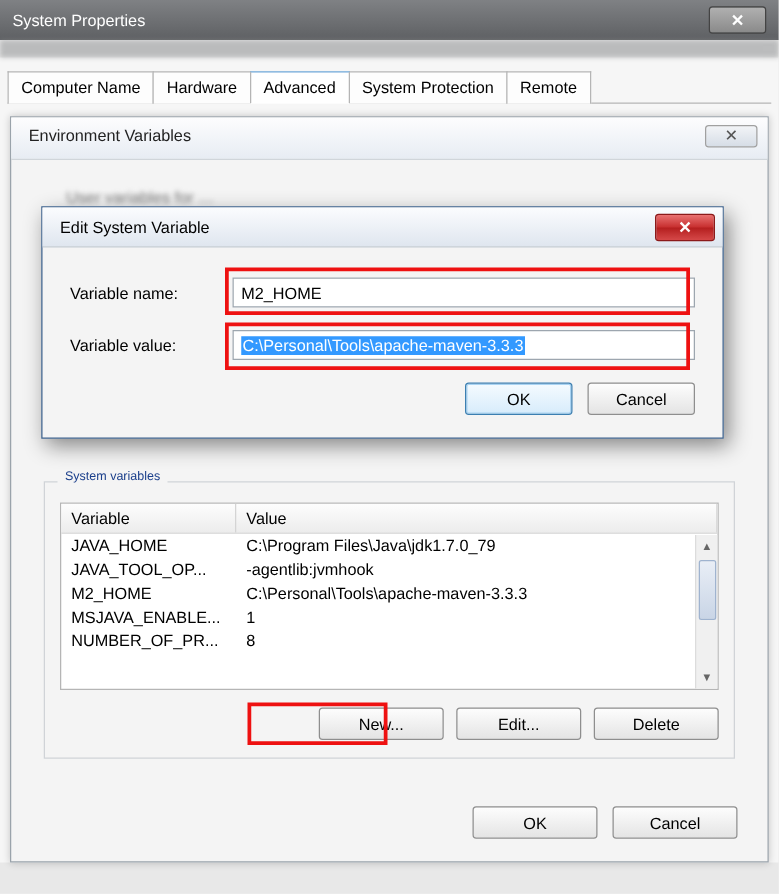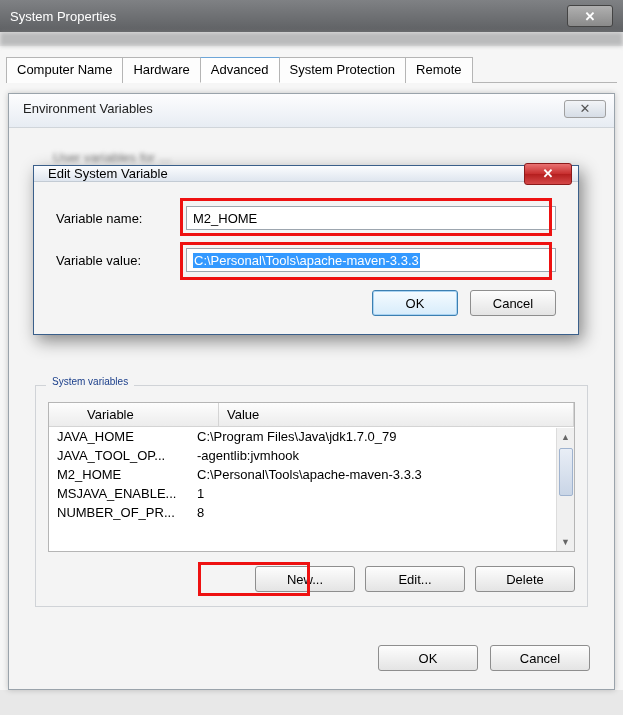--- a/index.html
+++ b/index.html
@@ -55,21 +55,21 @@
     position:absolute; top:-10px; left:10px; background:#f4f4f4; padding:0 6px;
     color:#1b3f8b; font-size:10px;
   }
 
   .listview {
     background:#fff; border:1px solid #b5b5b5; height:150px; overflow:hidden;
     position:relative;
   }
   .listview .hdr { display:flex; border-bottom:1px solid #d4d4d4; background:linear-gradient(#fdfdfd,#ececec); }
   .listview .hdr div { padding:4px 8px; border-right:1px solid #d4d4d4; }
-  .listview .hdr .c1 { width:140px;margin-left:30px; }
+  .listview .hdr .c1 { width:140px; }
   .listview .hdr .c2 { flex:1; }
   .listview .rows { }
   .listview .row { display:flex; }
   .listview .row div { padding:2px 8px; white-space:nowrap; overflow:hidden; text-overflow:ellipsis; }
   .listview .row .c1 { width:140px; }
   .listview .row .c2 { flex:1; }
   .scrollbar {
     position:absolute; right:0; top:25px; bottom:0; width:18px;
     background:#f0f0f0; border-left:1px solid #dcdcdc;
     display:flex; flex-direction:column; align-items:center;
@@ -89,21 +89,21 @@
   
   .red-box { border:3px solid #e11; position:absolute; pointer-events:none; }
 
   
   .edit-modal {
     position:absolute; left:33px; top:165px; width:546px;
     border:1px solid #3a5f8a; background:#f4f4f4;
     box-shadow:4px 6px 16px rgba(0,0,0,.45); z-index:50;
   }
   .edit-modal .titlebar {
-    height:16px; background:linear-gradient(#fbfcfe,#dfe6ef);
+    height:32px; background:linear-gradient(#fbfcfe,#dfe6ef);
     display:flex; align-items:center; justify-content:space-between;
     padding:0 6px 0 14px; border-bottom:1px solid #c3cbd4; font-size:14px;
   }
   .edit-modal .close-red {
     width:48px; height:22px; border:1px solid #8b1a1a; border-radius:3px;
     background:linear-gradient(#e97171,#c83030 48%,#b51f1f 52%,#d54848);
     display:flex; align-items:center; justify-content:center; color:#fff; font-weight:bold; font-size:13px;
   }
   .edit-modal .body { padding:24px 22px 18px; position:relative; }
   .form-row { display:flex; align-items:center; margin-bottom:18px; }

